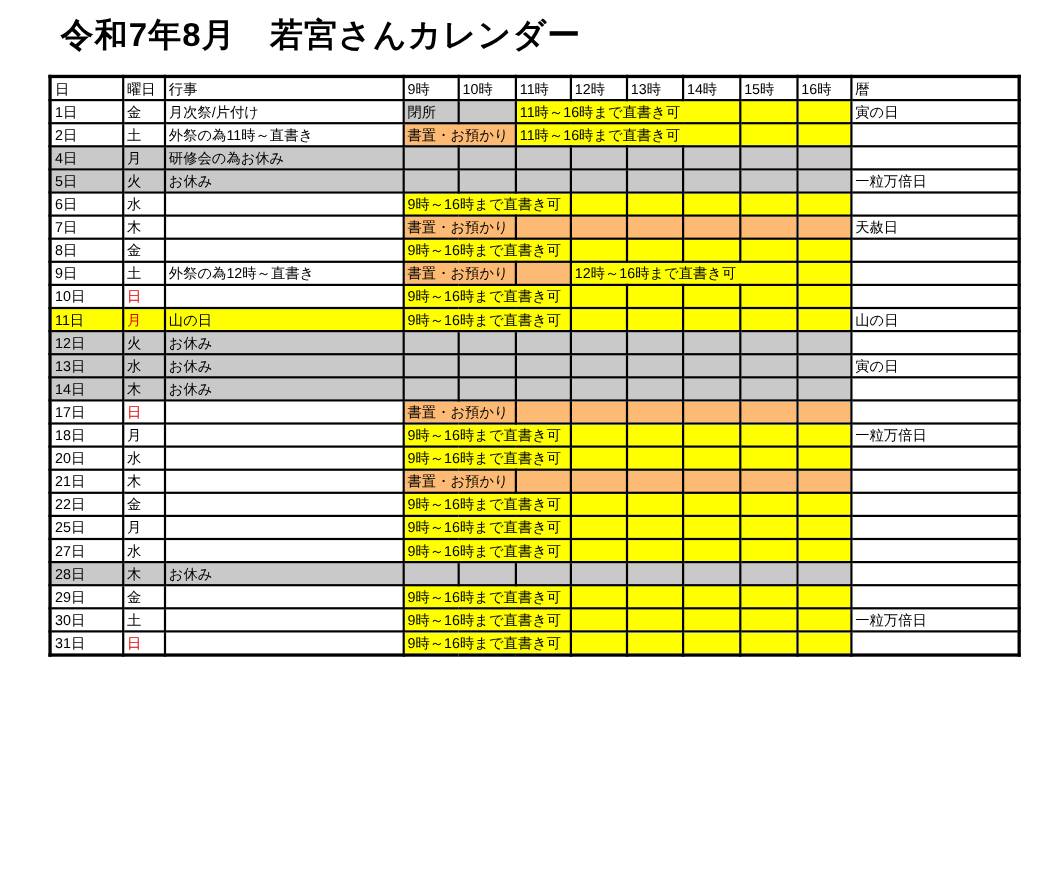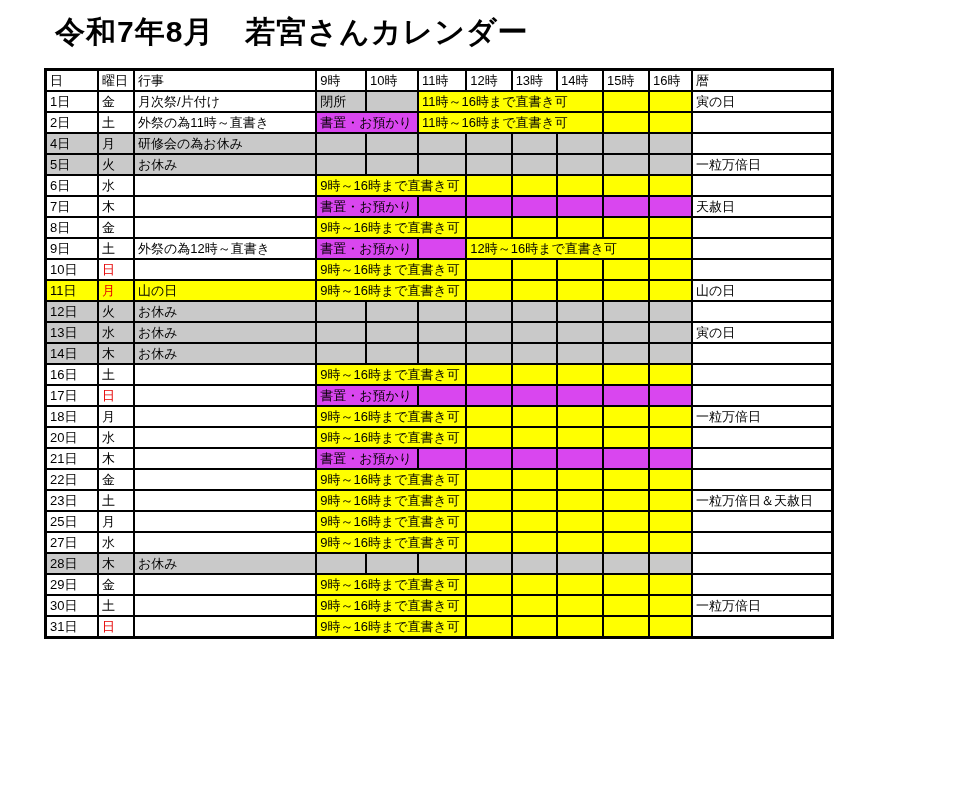--- a/index.html
+++ b/index.html
@@ -1,28 +1,28 @@
 <!DOCTYPE html>
 <html><head>
 <meta charset="utf-8">
 <style>
   html,body{margin:0;padding:0;background:#ffffff;}
   body{font-family:"Liberation Sans","DejaVu Sans",sans-serif;color:#000;}
-  .page{position:relative;width:834px;height:793px;background:#ffffff;overflow:hidden;}
+  .page{position:relative;width:964px;height:793px;background:#ffffff;overflow:hidden;}
   .title{position:absolute;left:55px;top:12px;font-size:30px;font-weight:bold;letter-spacing:1px;white-space:nowrap;}
   .cal-wrap{position:absolute;left:44px;top:68px;}
   table.cal{border-collapse:collapse;table-layout:fixed;border:3px solid #000;background:#fff;}
   table.cal th,table.cal td{
     border:2px solid #000;height:19px;line-height:19px;font-size:13px;
     padding:0 3px;overflow:hidden;white-space:nowrap;font-weight:normal;text-align:left;
   }
   td.c,th.c{text-align:center;padding:0;}
   .bg-yellow{background:#ffff00;}
   .bg-gray{background:#c9c9c9;}
-  .bg-blue{background:#d946ef;}
+  .bg-blue{background:#fdba74;}
   .red{color:#e50000;font-weight:bold;}
   .bold{font-weight:bold;}
 </style>
 </head>
 <body>
 
 <div class="page">
   <div class="title">令和7年8月　若宮さんカレンダー</div>
   <div class="cal-wrap">
     <table class="cal">
@@ -213,32 +213,20 @@
             <td class="bg-gray"></td>
             <td class="bg-gray"></td>
             <td class="bg-gray"></td>
             <td class="bg-gray"></td>
             <td class="bg-gray"></td>
             <td class="bg-gray"></td>
             <td class="bg-gray"></td>
             <td></td>
           </tr>
           <tr>
-            <td class="c">16日</td>
-            <td class="c">土</td>
-            <td></td>
-            <td colspan="3" class="bg-yellow">9時～16時まで直書き可</td>
-            <td class="bg-yellow"></td>
-            <td class="bg-yellow"></td>
-            <td class="bg-yellow"></td>
-            <td class="bg-yellow"></td>
-            <td class="bg-yellow"></td>
-            <td></td>
-          </tr>
-          <tr>
             <td class="c bold">17日</td>
             <td class="c red">日</td>
             <td></td>
             <td colspan="2" class="bg-blue">書置・お預かり</td>
             <td class="bg-blue"></td>
             <td class="bg-blue"></td>
             <td class="bg-blue"></td>
             <td class="bg-blue"></td>
             <td class="bg-blue"></td>
             <td class="bg-blue"></td>
@@ -285,32 +273,20 @@
             <td class="c">22日</td>
             <td class="c">金</td>
             <td></td>
             <td colspan="3" class="bg-yellow">9時～16時まで直書き可</td>
             <td class="bg-yellow"></td>
             <td class="bg-yellow"></td>
             <td class="bg-yellow"></td>
             <td class="bg-yellow"></td>
             <td class="bg-yellow"></td>
             <td></td>
-          </tr>
-          <tr>
-            <td class="c">23日</td>
-            <td class="c">土</td>
-            <td></td>
-            <td colspan="3" class="bg-yellow">9時～16時まで直書き可</td>
-            <td class="bg-yellow"></td>
-            <td class="bg-yellow"></td>
-            <td class="bg-yellow"></td>
-            <td class="bg-yellow"></td>
-            <td class="bg-yellow"></td>
-            <td>一粒万倍日＆天赦日</td>
           </tr>
           <tr>
             <td class="c">25日</td>
             <td class="c">月</td>
             <td></td>
             <td colspan="3" class="bg-yellow">9時～16時まで直書き可</td>
             <td class="bg-yellow"></td>
             <td class="bg-yellow"></td>
             <td class="bg-yellow"></td>
             <td class="bg-yellow"></td>

